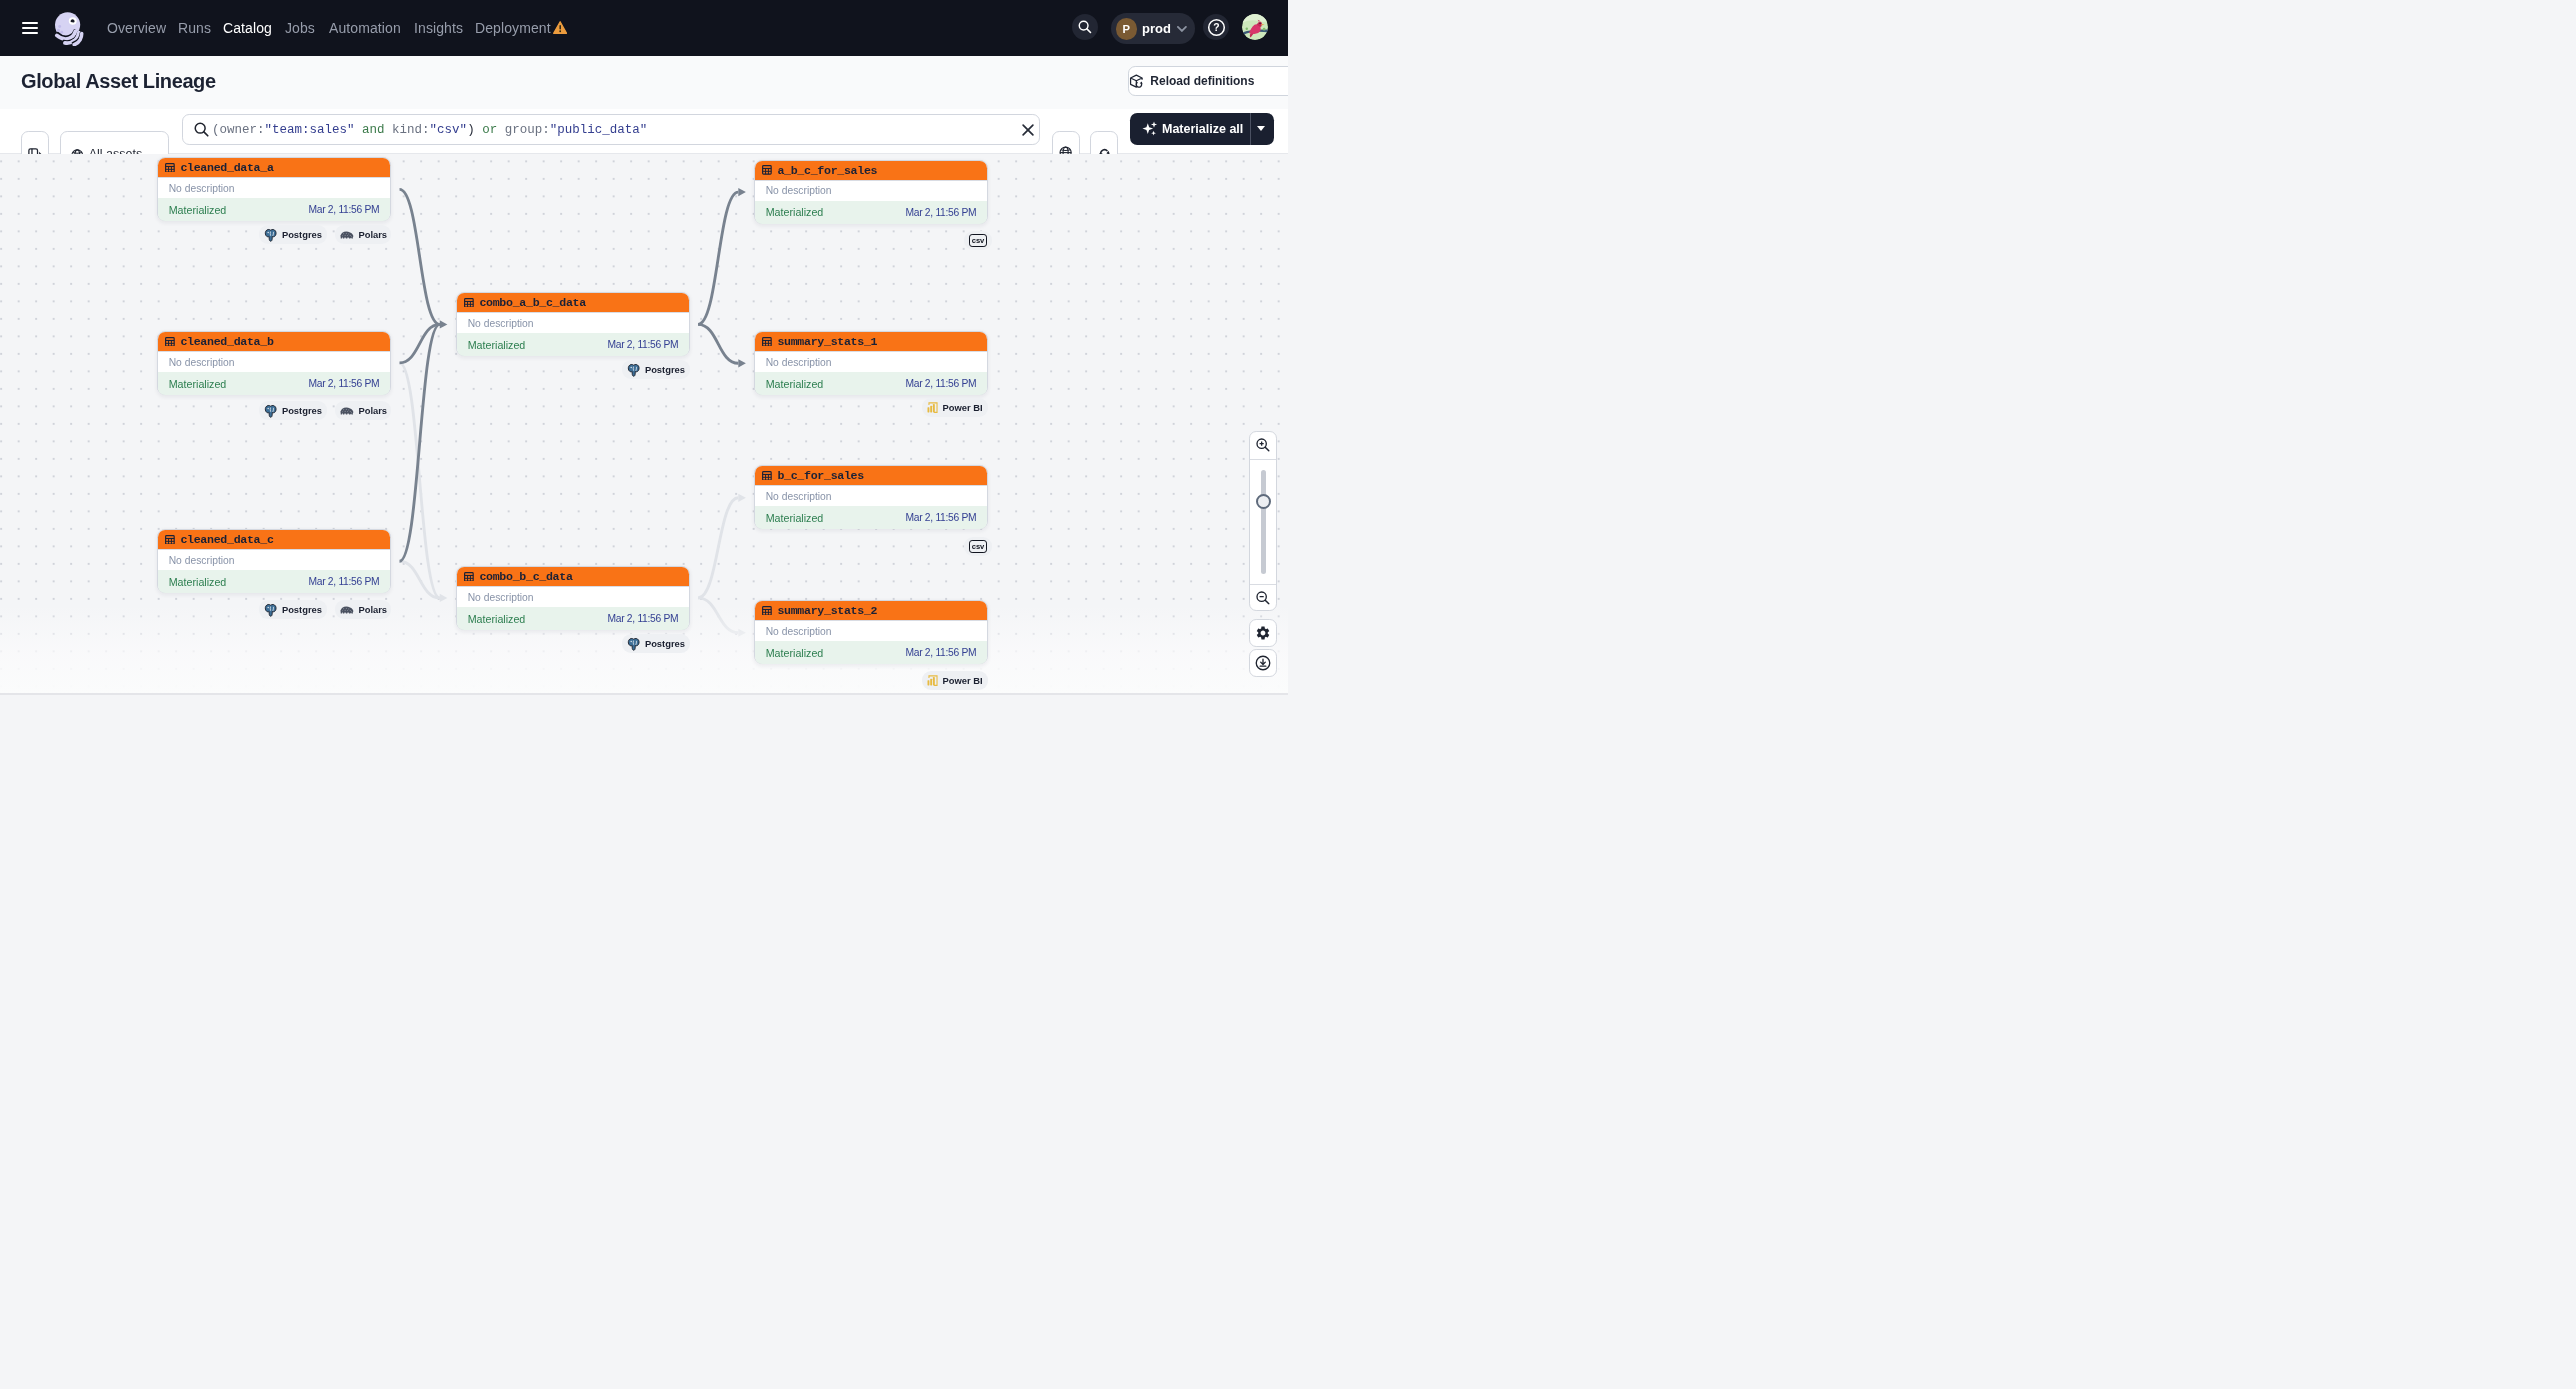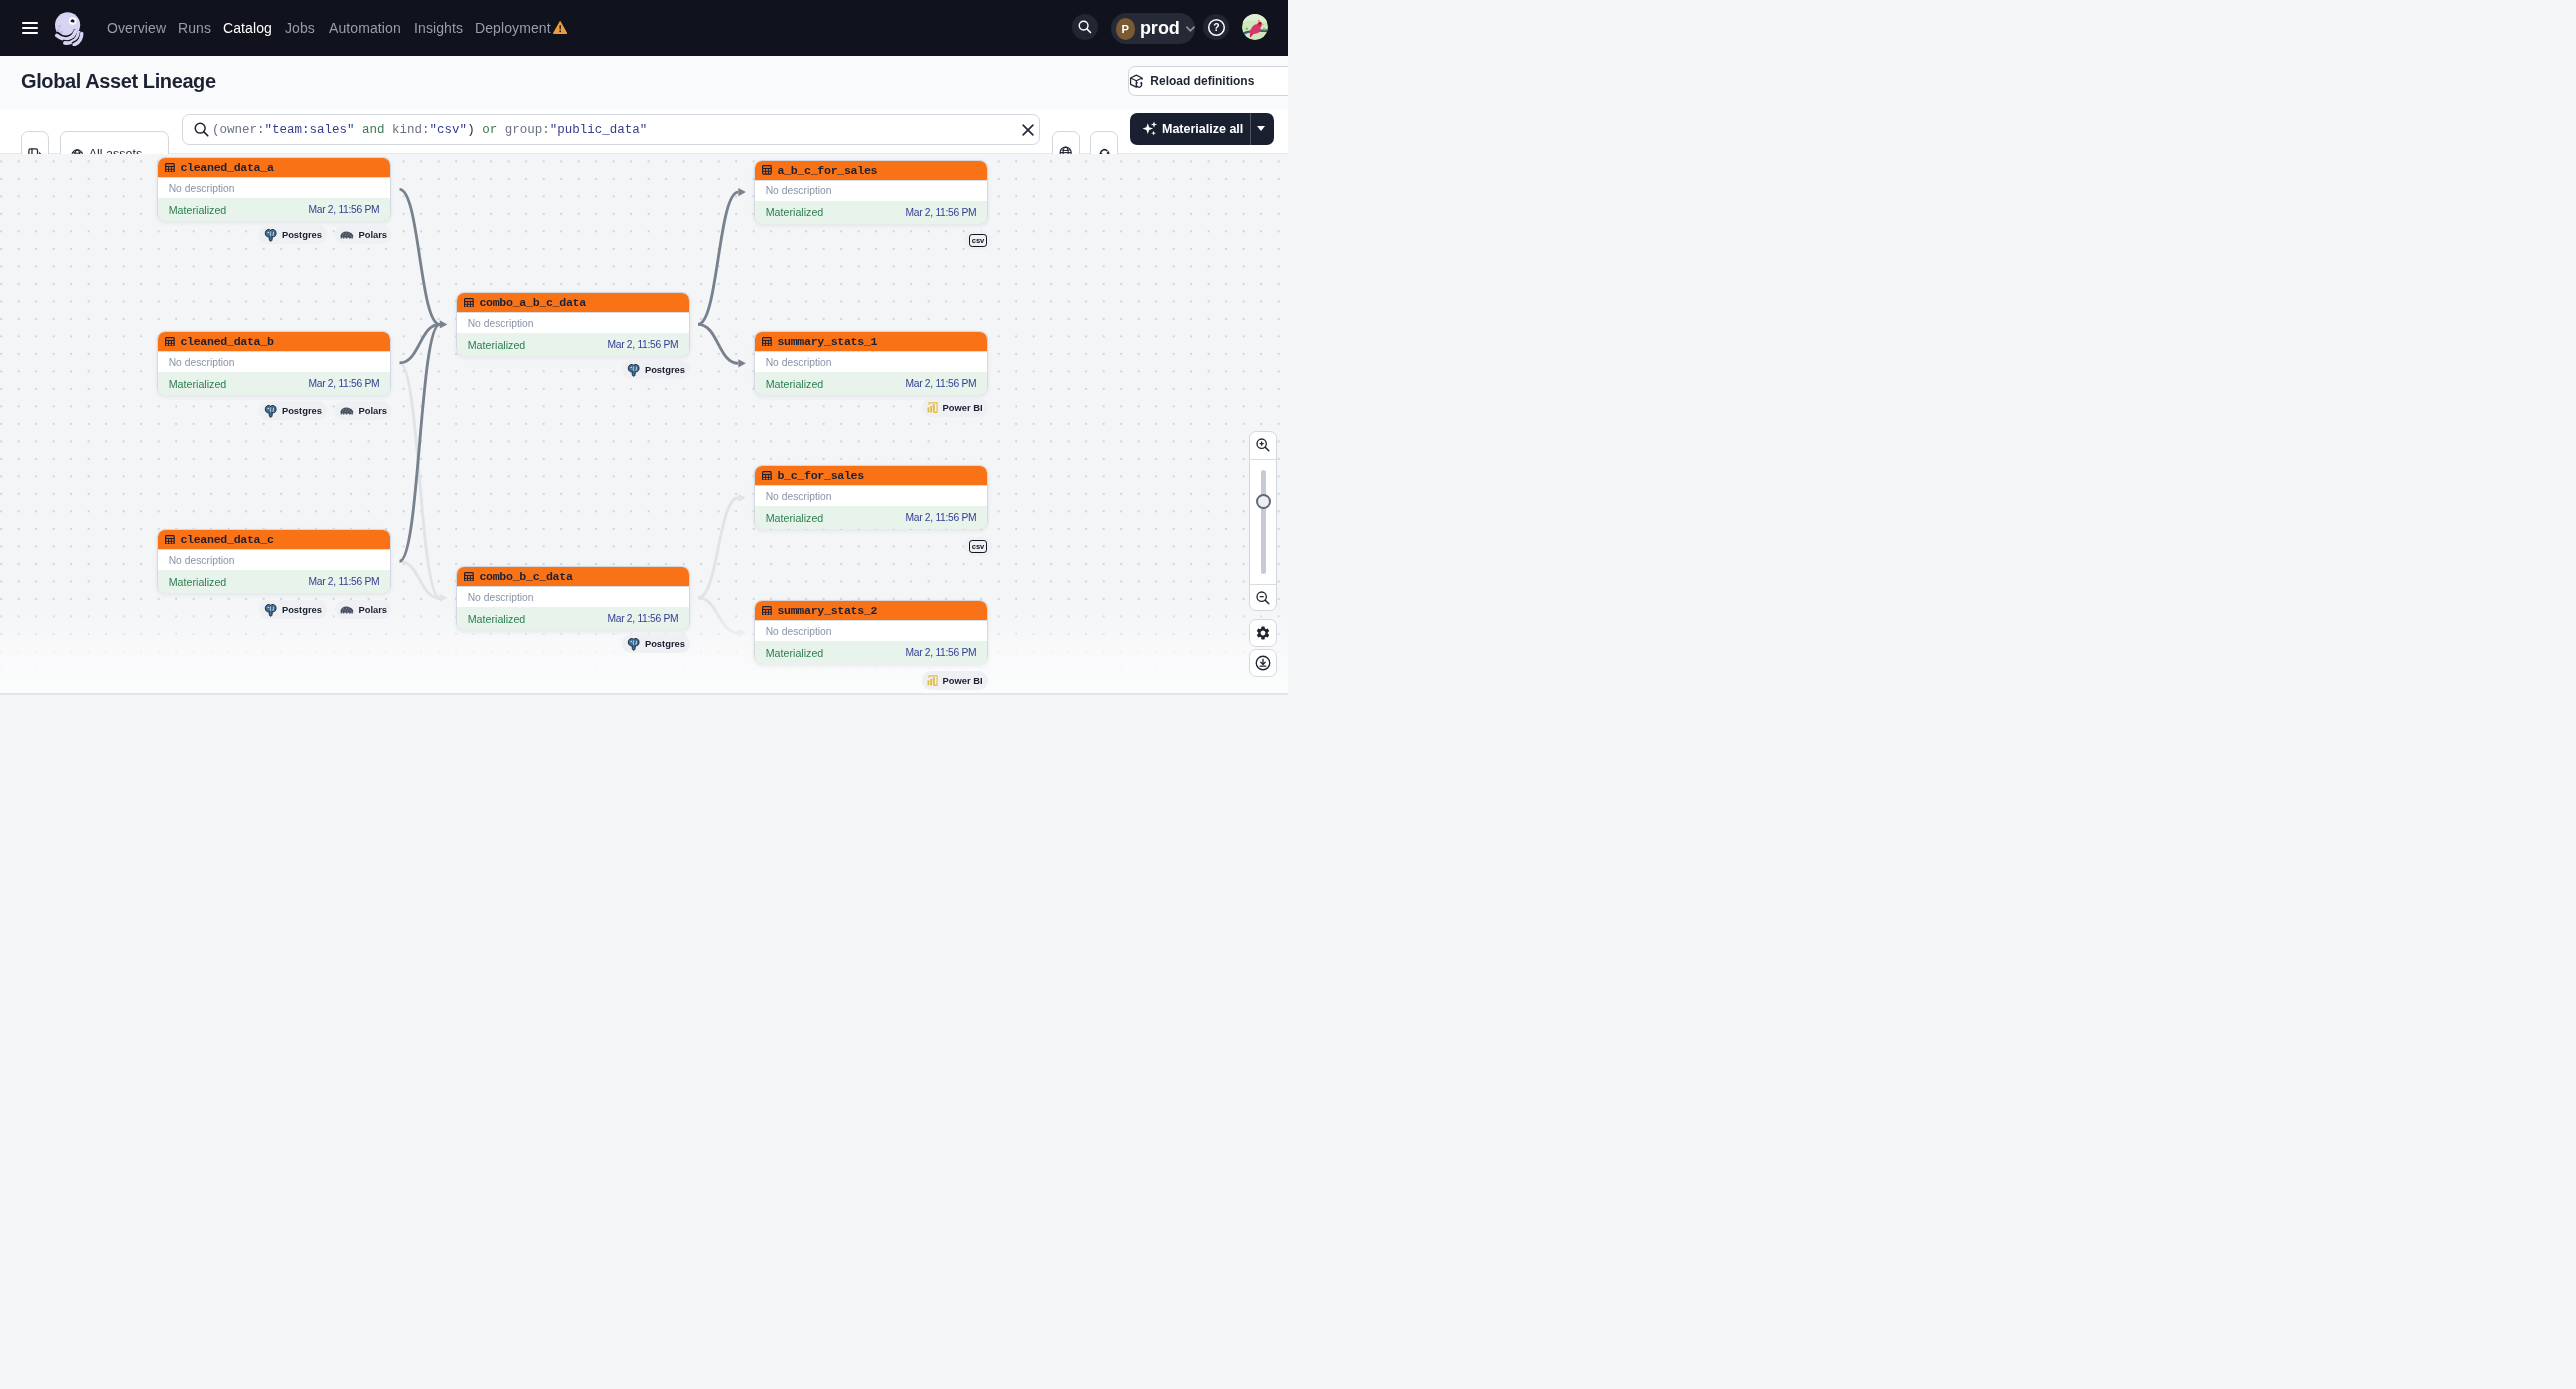--- a/index.html
+++ b/index.html
@@ -10,21 +10,21 @@
   #nav { position:absolute; left:0; top:0; width:1288px; height:56px; background:#10131d;padding-left:27px; }
   #burger { position:absolute; left:22px; top:21.5px; width:16px; height:13px; }
   #burger span { position:absolute; left:0; width:16px; height:2.3px; background:#fff; border-radius:0.9px; }
   #logo { position:absolute; left:50px; top:10.3px; }
   .navlink { position:absolute; top:0; height:56px; line-height:56px; font-size:14px; font-weight:500; color:#979dab; letter-spacing:0.1px; }
   .navlink.active { color:#fff; font-weight:400; }
   #warntri { position:absolute; left:553px; top:20.6px; }
   .navcirc { position:absolute; top:14px; width:26px; height:26px; border-radius:50%; background:#222633; display:flex; align-items:center; justify-content:center; }
   #prodpill { position:absolute; left:1111px; top:13.4px; width:84px; height:31px; border-radius:15.6px; background:#262a37; display:flex; align-items:center; }
   #prodav { width:21.5px; height:21.5px; border-radius:50%; background:#7a5a33; color:#fff; font-size:11.2px; font-weight:700; display:flex; align-items:center; justify-content:center; margin-left:4.5px; }
-  #prodtxt { color:#fff; font-size:18px; font-weight:600; margin-left:5px; }
+  #prodtxt { color:#fff; font-size:13px; font-weight:600; margin-left:5px; }
   #avatar { position:absolute; left:1242px; top:14px; width:26px; height:26px; border-radius:50%; overflow:hidden; }
 
   
   #pagehead { position:absolute; left:0; top:56px; width:1288px; height:54px; background:#f9fafb; border-bottom:0.9px solid #e8eaee; }
   #pagetitle { position:absolute; left:21px; top:14px; font-size:20px; font-weight:700; color:#1c2232; letter-spacing:-0.4px; }
   #reloadbtn { position:absolute; left:1128px; top:10.3px; width:169px; height:29.5px; background:#fff; border:0.9px solid #d0d5dd; border-radius:7.2px; display:flex; align-items:center; justify-content:flex-start; gap:6.3px; font-size:12px; font-weight:600; color:#1f2533; }
 
   
   #filterbar { position:absolute; left:0; top:109px; width:1288px; height:45px; background:#fff; border-bottom:0.9px solid #e6e8ec; }
   .fbtn { position:absolute; top:22px; height:31px; background:#fff; border:0.9px solid #d2d6de; border-radius:7.2px; display:flex; align-items:flex-end; justify-content:center; }

